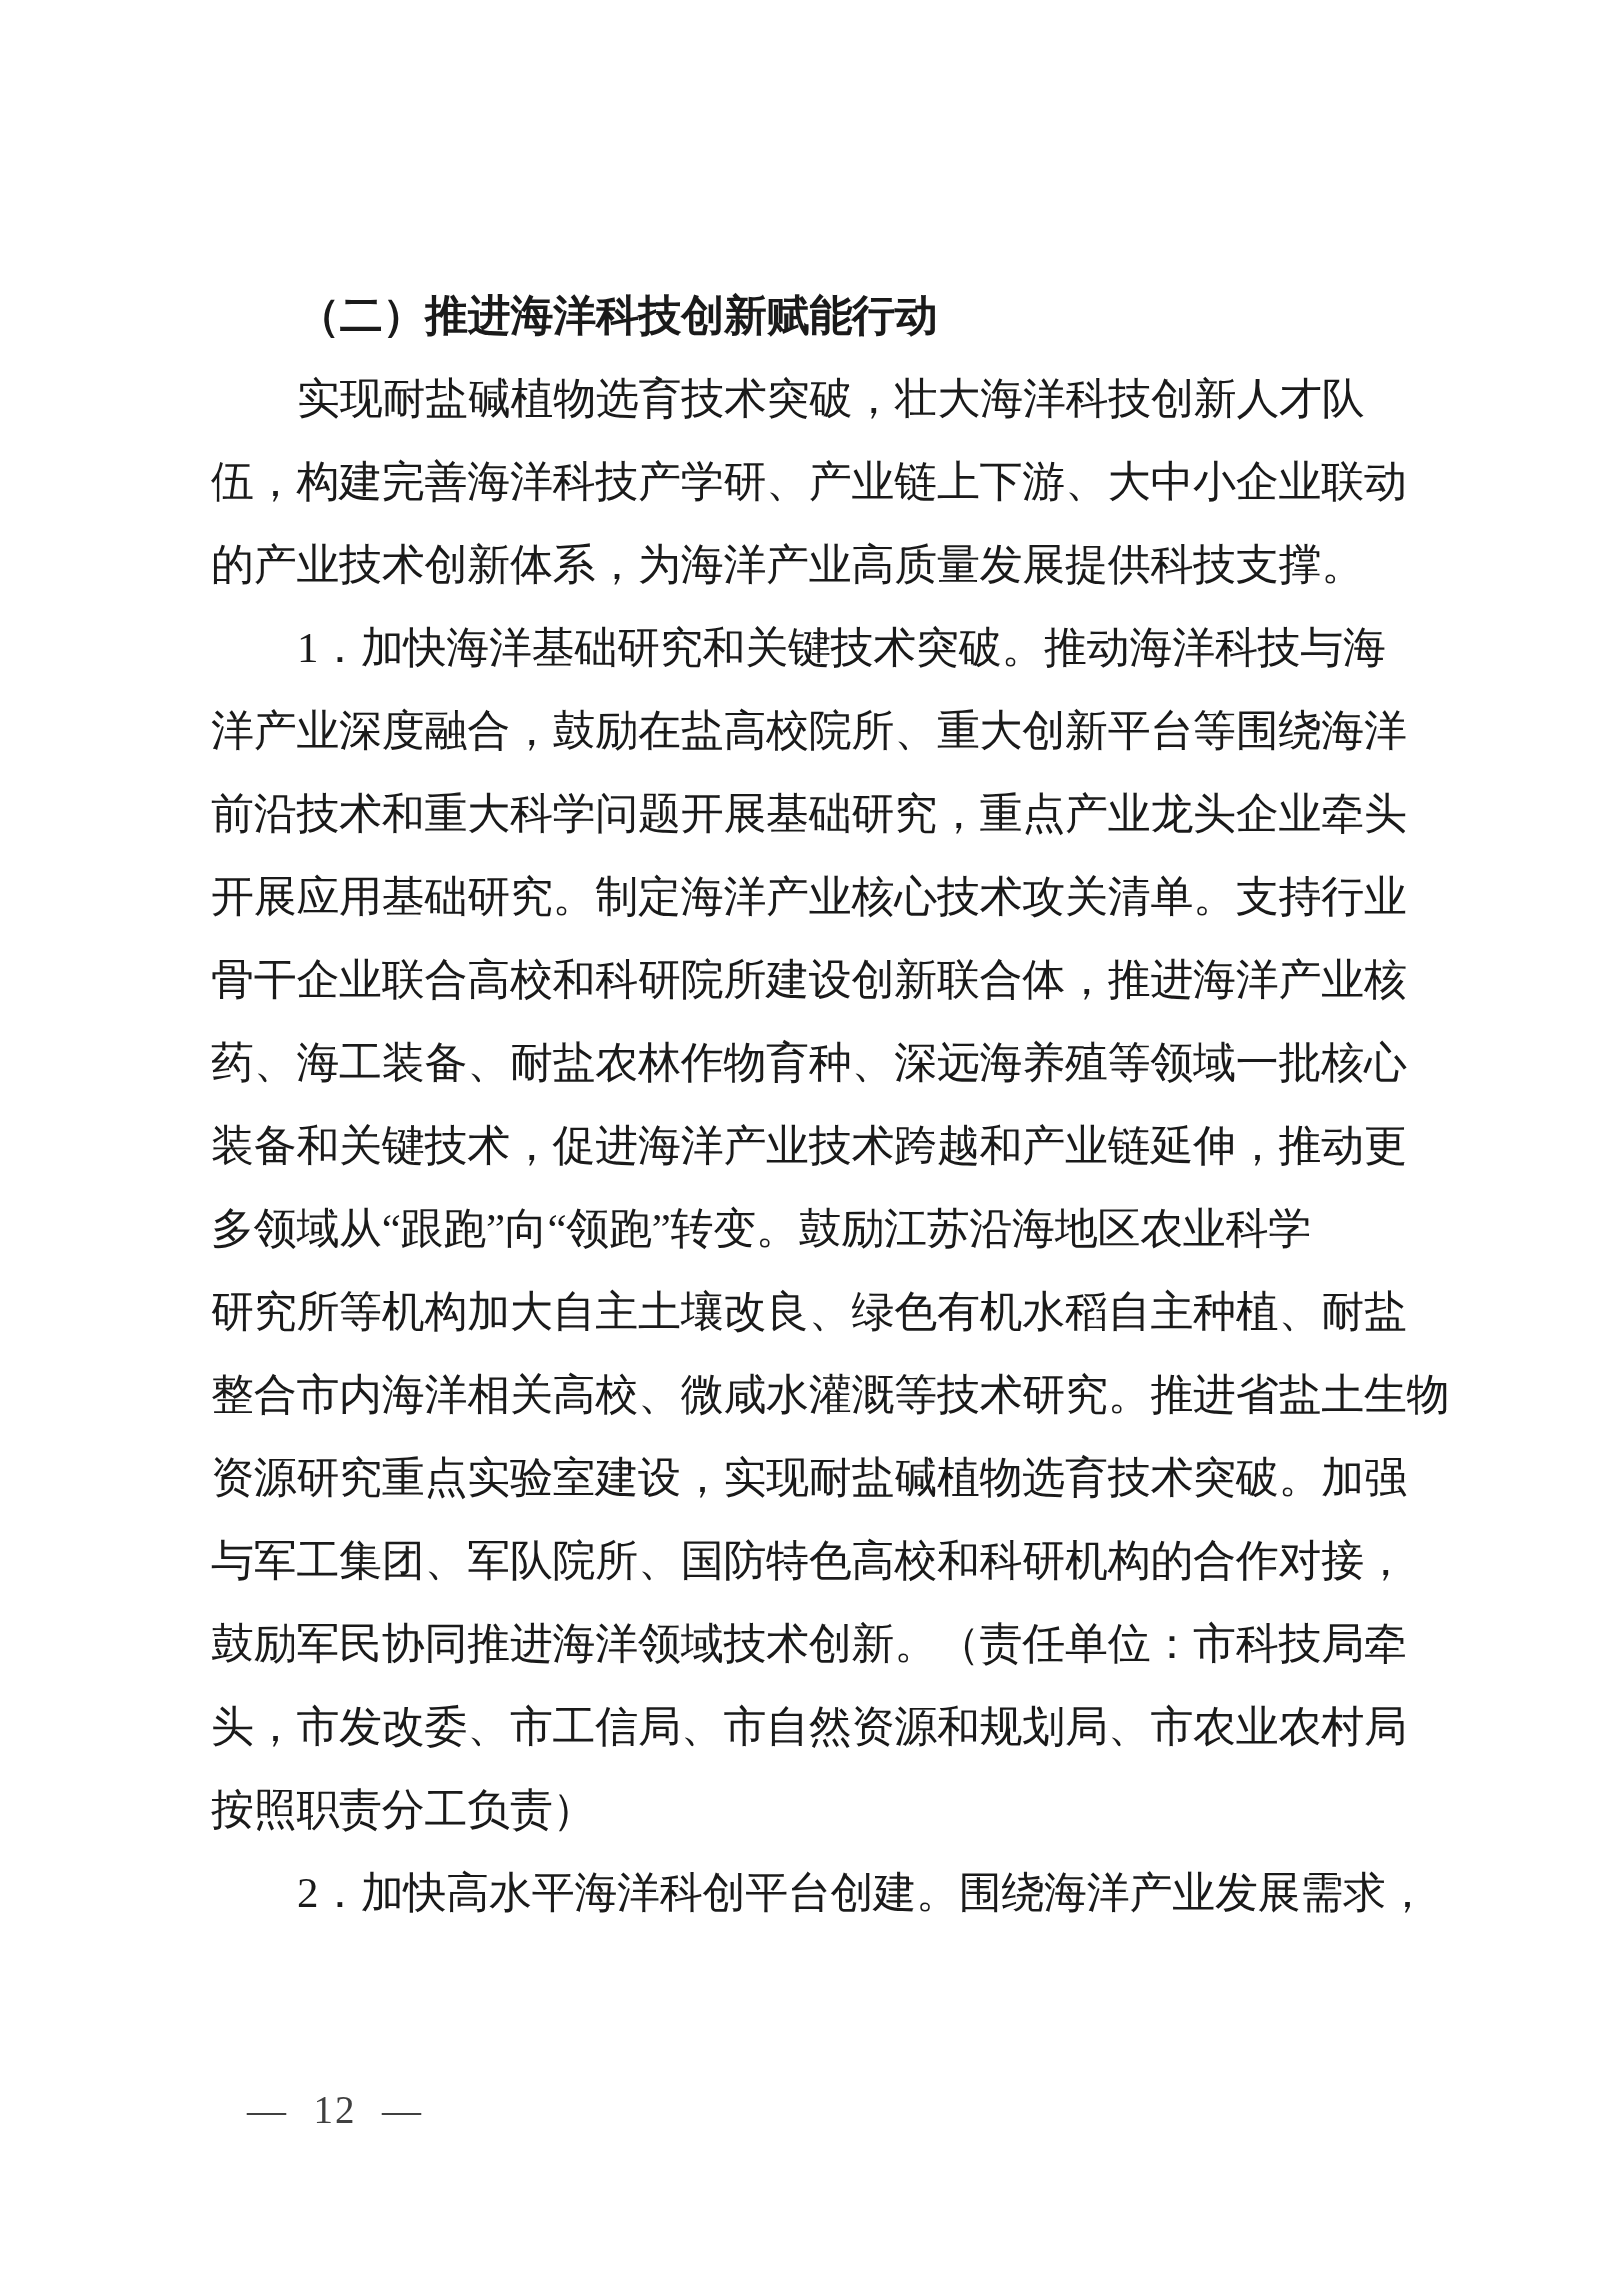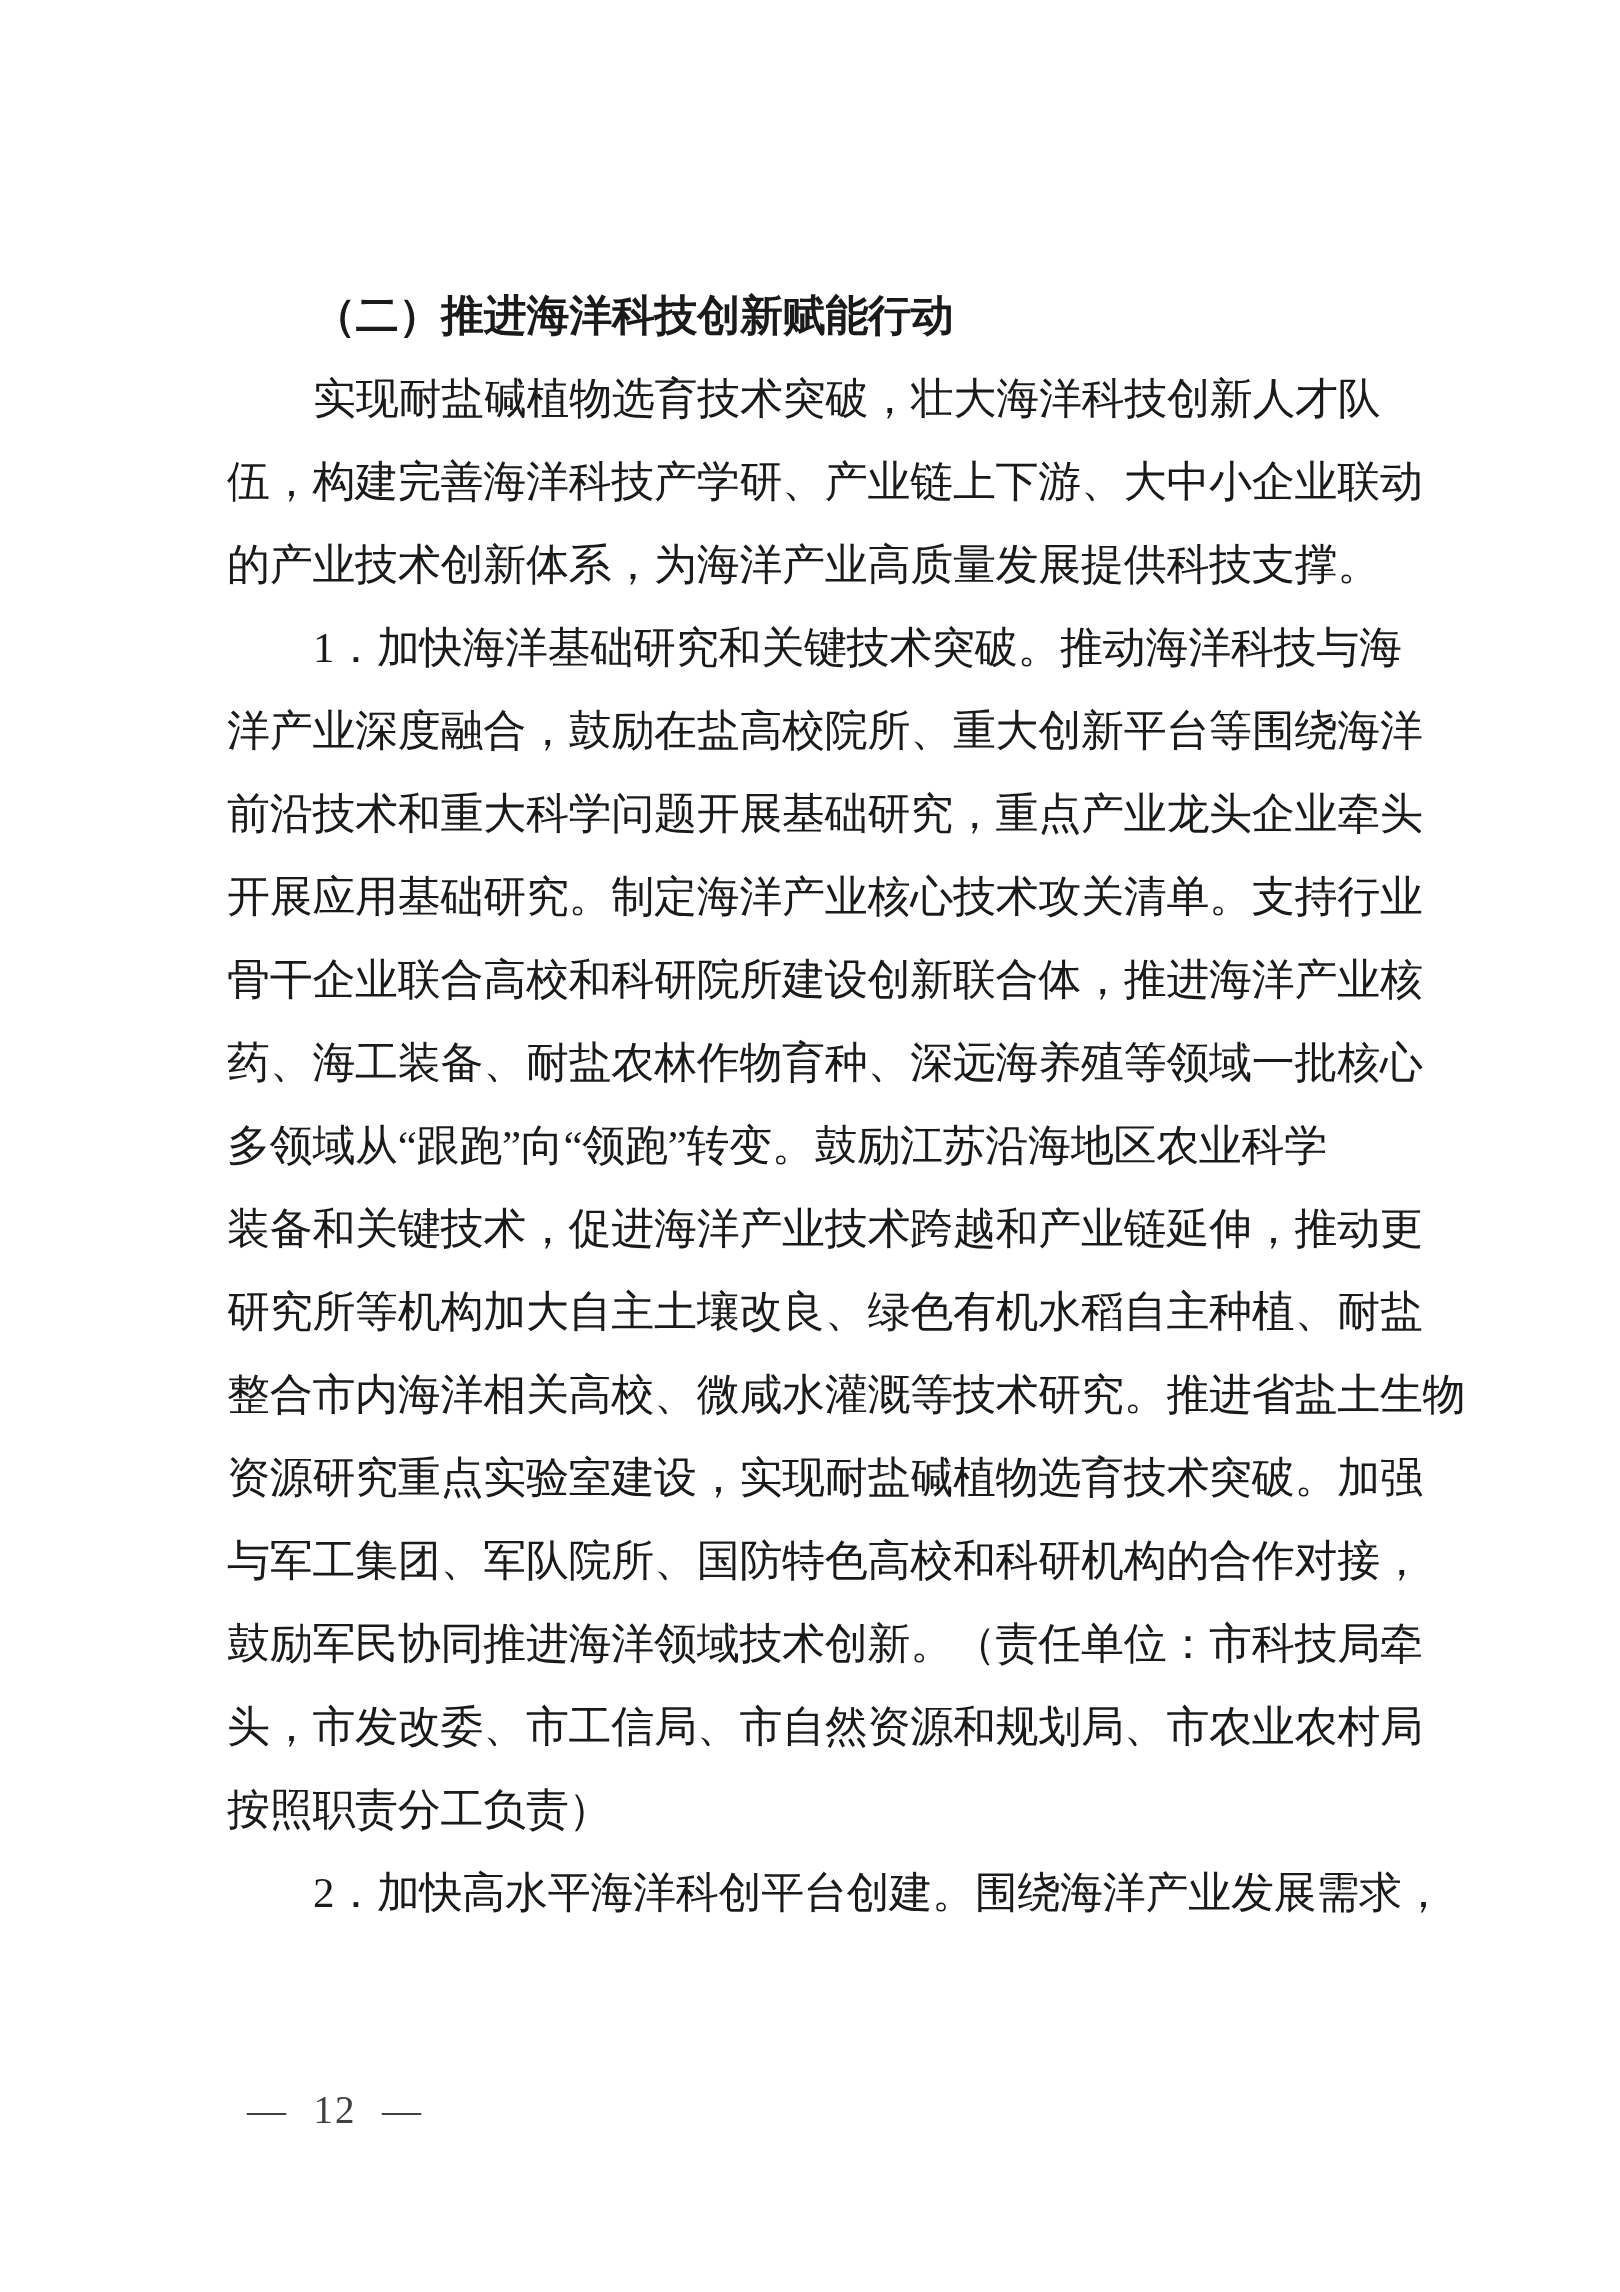--- a/index.html
+++ b/index.html
@@ -18,21 +18,20 @@
   .page {
     position: absolute;
     inset: 0;
     background: #ffffff;
   }
   .text-block {
     position: absolute;
     left: 211px;
     top: 274px;
     width: 1209px;
-    margin-left: 16px;
   }
   .line {
     height: 83px;
     line-height: 83px;
     font-size: 43px;
     letter-spacing: -0.3px;
     white-space: nowrap;
     color: #1a1a1a;
   }
   .indent {
@@ -63,22 +62,22 @@
     <div class="line indent heading">（二）推进海洋科技创新赋能行动</div>
     <div class="line indent">实现耐盐碱植物选育技术突破，壮大海洋科技创新人才队</div>
     <div class="line">伍，构建完善海洋科技产学研、产业链上下游、大中小企业联动</div>
     <div class="line">的产业技术创新体系，为海洋产业高质量发展提供科技支撑。</div>
     <div class="line indent">1．加快海洋基础研究和关键技术突破。推动海洋科技与海</div>
     <div class="line">洋产业深度融合，鼓励在盐高校院所、重大创新平台等围绕海洋</div>
     <div class="line">前沿技术和重大科学问题开展基础研究，重点产业龙头企业牵头</div>
     <div class="line">开展应用基础研究。制定海洋产业核心技术攻关清单。支持行业</div>
     <div class="line">骨干企业联合高校和科研院所建设创新联合体，推进海洋产业核</div>
     <div class="line">药、海工装备、耐盐农林作物育种、深远海养殖等领域一批核心</div>
+    <div class="line">装备和关键技术，促进海洋产业技术跨越和产业链延伸，推动更</div>
     <div class="line">多领域从“跟跑”向“领跑”转变。鼓励江苏沿海地区农业科学</div>
-    <div class="line">装备和关键技术，促进海洋产业技术跨越和产业链延伸，推动更</div>
     <div class="line">研究所等机构加大自主土壤改良、绿色有机水稻自主种植、耐盐</div>
     <div class="line">整合市内海洋相关高校、微咸水灌溉等技术研究。推进省盐土生物</div>
     <div class="line">资源研究重点实验室建设，实现耐盐碱植物选育技术突破。加强</div>
     <div class="line">与军工集团、军队院所、国防特色高校和科研机构的合作对接，</div>
     <div class="line">鼓励军民协同推进海洋领域技术创新。（责任单位：市科技局牵</div>
     <div class="line">头，市发改委、市工信局、市自然资源和规划局、市农业农村局</div>
     <div class="line">按照职责分工负责）</div>
     <div class="line indent">2．加快高水平海洋科创平台创建。围绕海洋产业发展需求，</div>
   </div>
 

